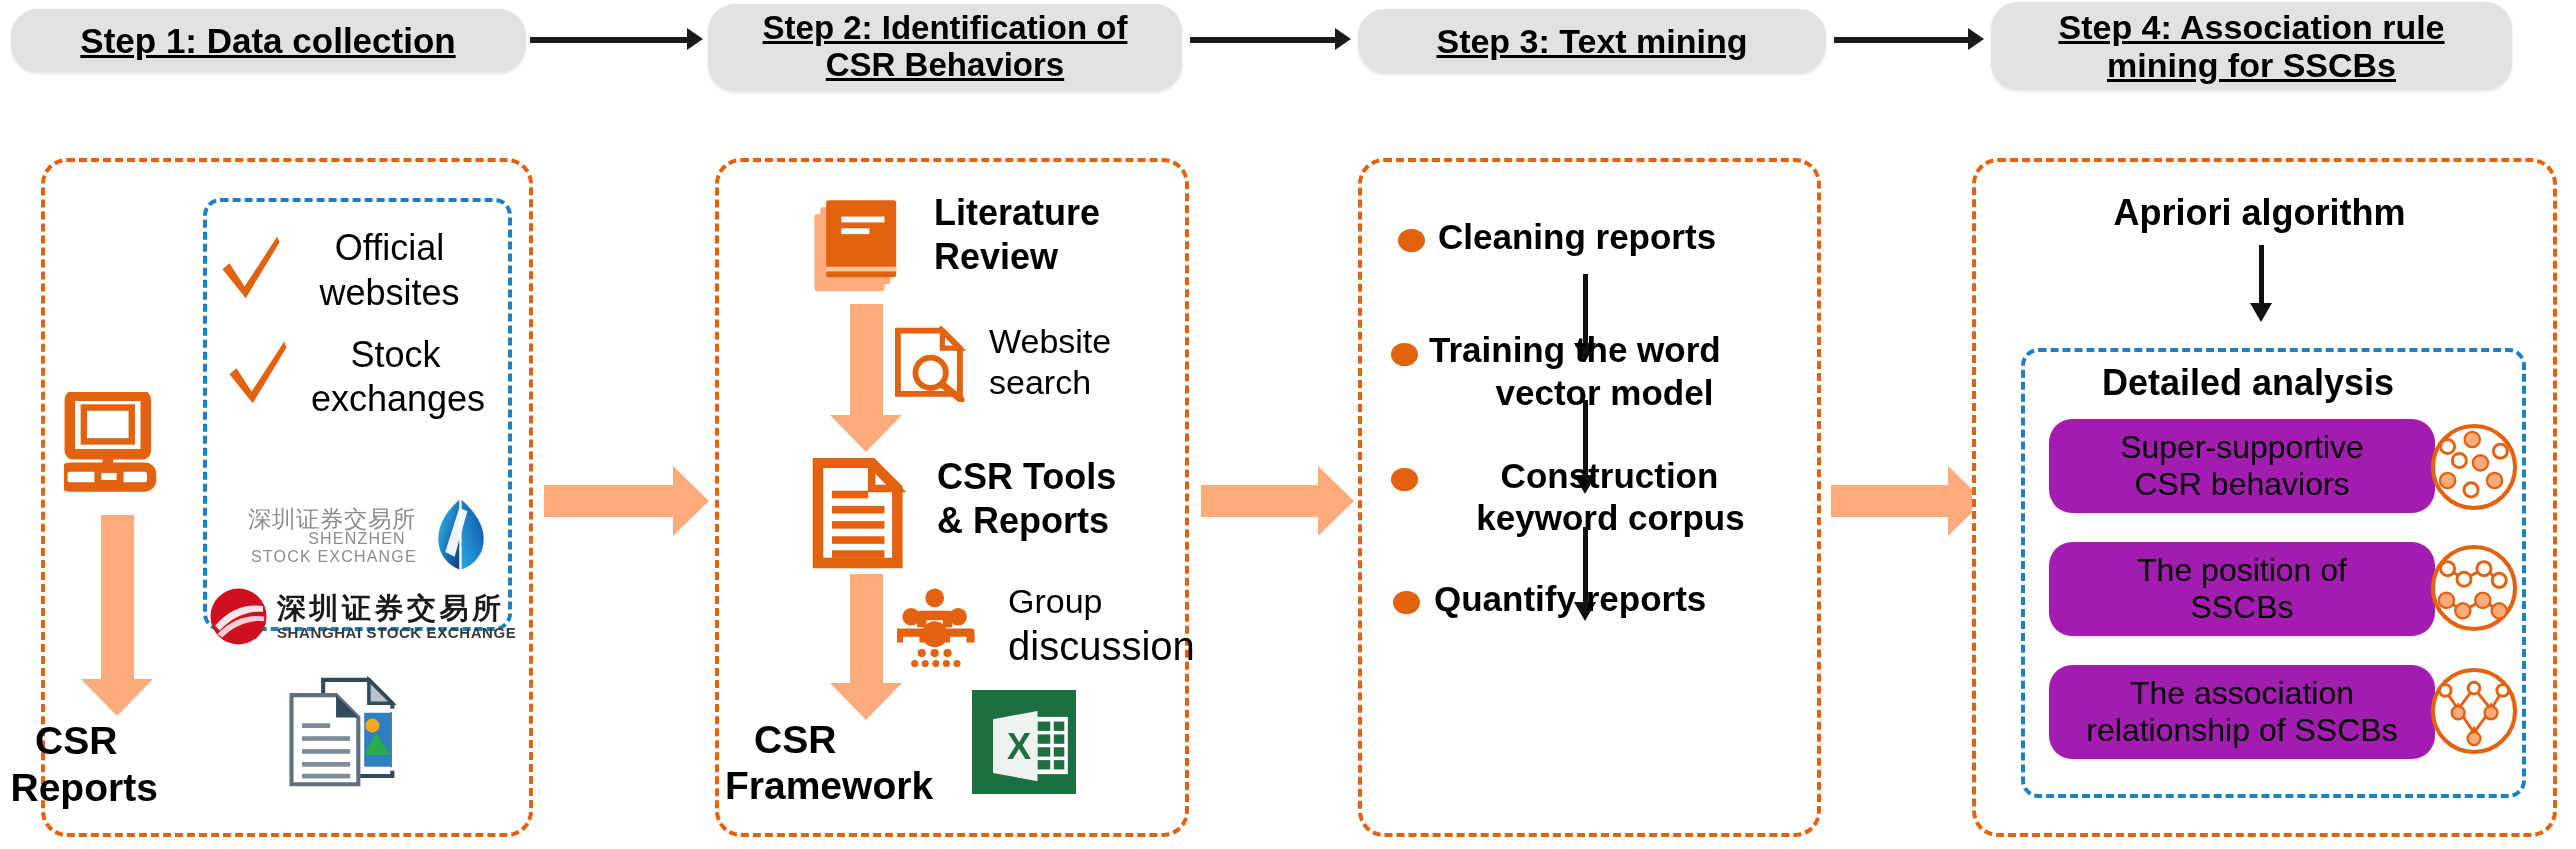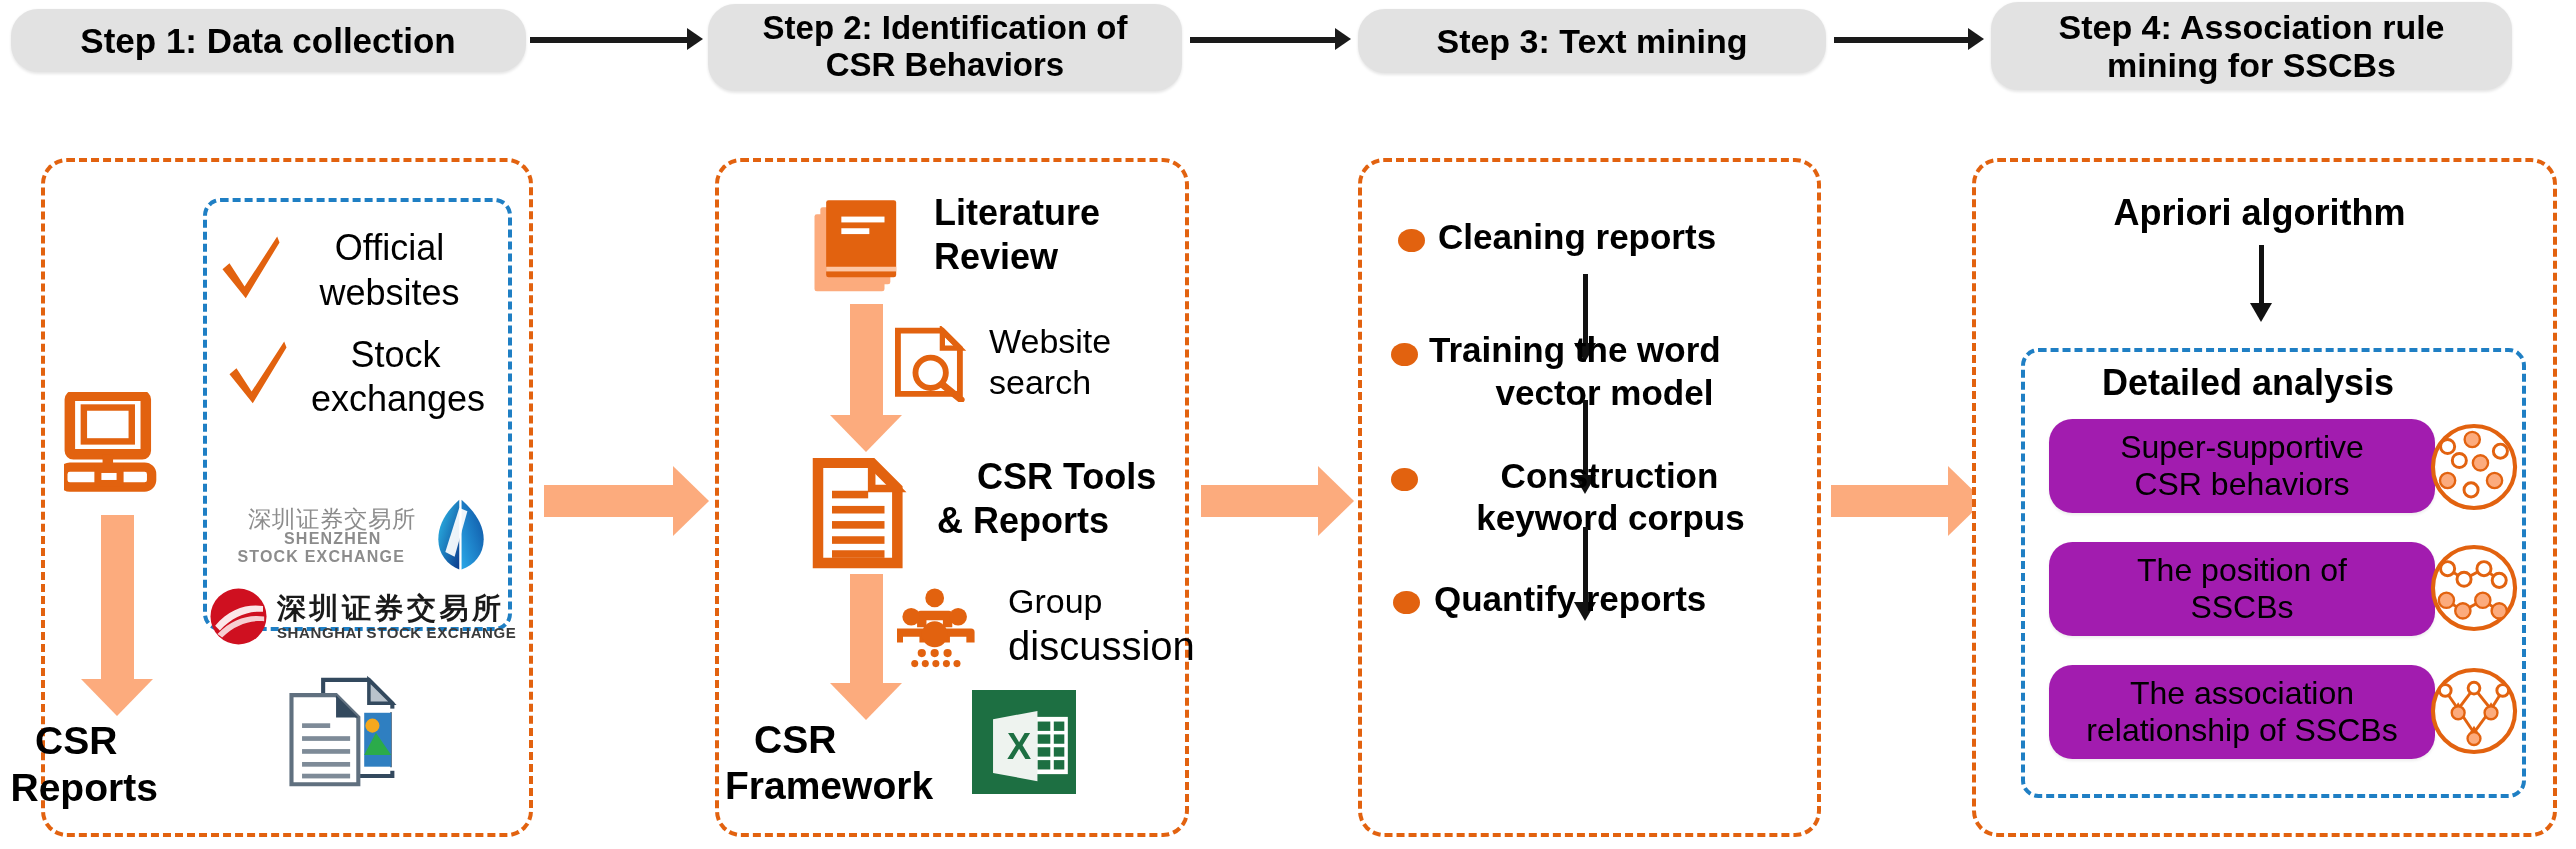--- a/index.html
+++ b/index.html
@@ -16,20 +16,21 @@
     position: absolute;
     background: #e2e2e2;
     border-radius: 27px;
     display: flex; align-items: center; justify-content: center;
     text-align: right;
     color: #000;
     font-weight: bold;
     line-height: 1.12;
     padding: 0 13px;
     box-shadow: 0 1.8px 2.9px rgba(0,0,0,0.10);
+    text-decoration: underline;
   }
   .step-pill .lbl { display: block; }
 
   .hdr-arrow { position: absolute; height: 5.9px; background: #1a1a1a; }
   .hdr-arrow::after {
     content:""; position:absolute; right:-15px; top:-8.8px;
     border-left: 16.4px solid #1a1a1a;
     border-top: 11.7px solid transparent;
     border-bottom: 11.7px solid transparent;
   }
@@ -106,21 +107,21 @@
   .circ-icon { position:absolute; }
 
   
   .logo-wrap { position:absolute; }
   .szse-cn {
     font-family: "DejaVu Sans", sans-serif;
     color:#8c8c8c; letter-spacing:0.6px; white-space:nowrap;
   }
   .szse-en {
     font-family: "Liberation Sans", sans-serif;
-    color:#8c8c8c; letter-spacing:1.2px; white-space:nowrap; font-weight:bold;
+    color:#8c8c8c; letter-spacing:1.2px; white-space:nowrap; text-align:center;
   }
   .sse-cn {
     font-family:"DejaVu Serif", serif; color:#1a1a1a;
     white-space:nowrap; font-weight:bold;
   }
   .sse-en {
     font-family:"Liberation Sans", sans-serif; color:#3a3a3a;
     letter-spacing:0.6px; white-space:nowrap; font-weight:bold;
   }
 
@@ -275,21 +276,21 @@
       <path d="M104 8 L148 52 L104 52 Z" fill="none" stroke="#e2620f" stroke-width="13"></path>
       <g fill="#e2620f">
         <rect x="36" y="56" width="62" height="13"></rect>
         <rect x="36" y="82" width="90" height="13"></rect>
         <rect x="36" y="108" width="90" height="13"></rect>
         <rect x="36" y="134" width="90" height="13"></rect>
         <rect x="36" y="158" width="90" height="13"></rect>
       </g>
     </svg>
   </div>
-  <div class="txt bold" style="left:937px; top:457px; width:258px; font-size:36px;margin-left:40px;">CSR Tools</div>
+  <div class="txt bold" style="left:937px; top:457px; width:258px; font-size:36px;">CSR Tools</div>
   <div class="txt bold" style="left:937px; top:501px; width:258px; font-size:36px;">&amp; Reports</div>
 
   <div style="position:absolute; left:897px; top:585px; width:100px; height:88px;">
     <svg width="100" height="88" viewBox="0 0 170 150">
       <g fill="#e2620f">
         <circle cx="64" cy="22" r="16"></circle>
         <path d="M40 44 h48 a6 6 0 0 1 6 6 v22 h-16 v-12 h-28 v12 h-16 v-22 a6 6 0 0 1 6 -6 z"></path>
         <circle cx="24" cy="54" r="15"></circle>
         <path d="M2 74 h44 a6 6 0 0 1 6 6 v18 h-14 v-10 h-28 v10 h-14 v-18 a6 6 0 0 1 6 -6 z"></path>
         <circle cx="104" cy="54" r="15"></circle>

